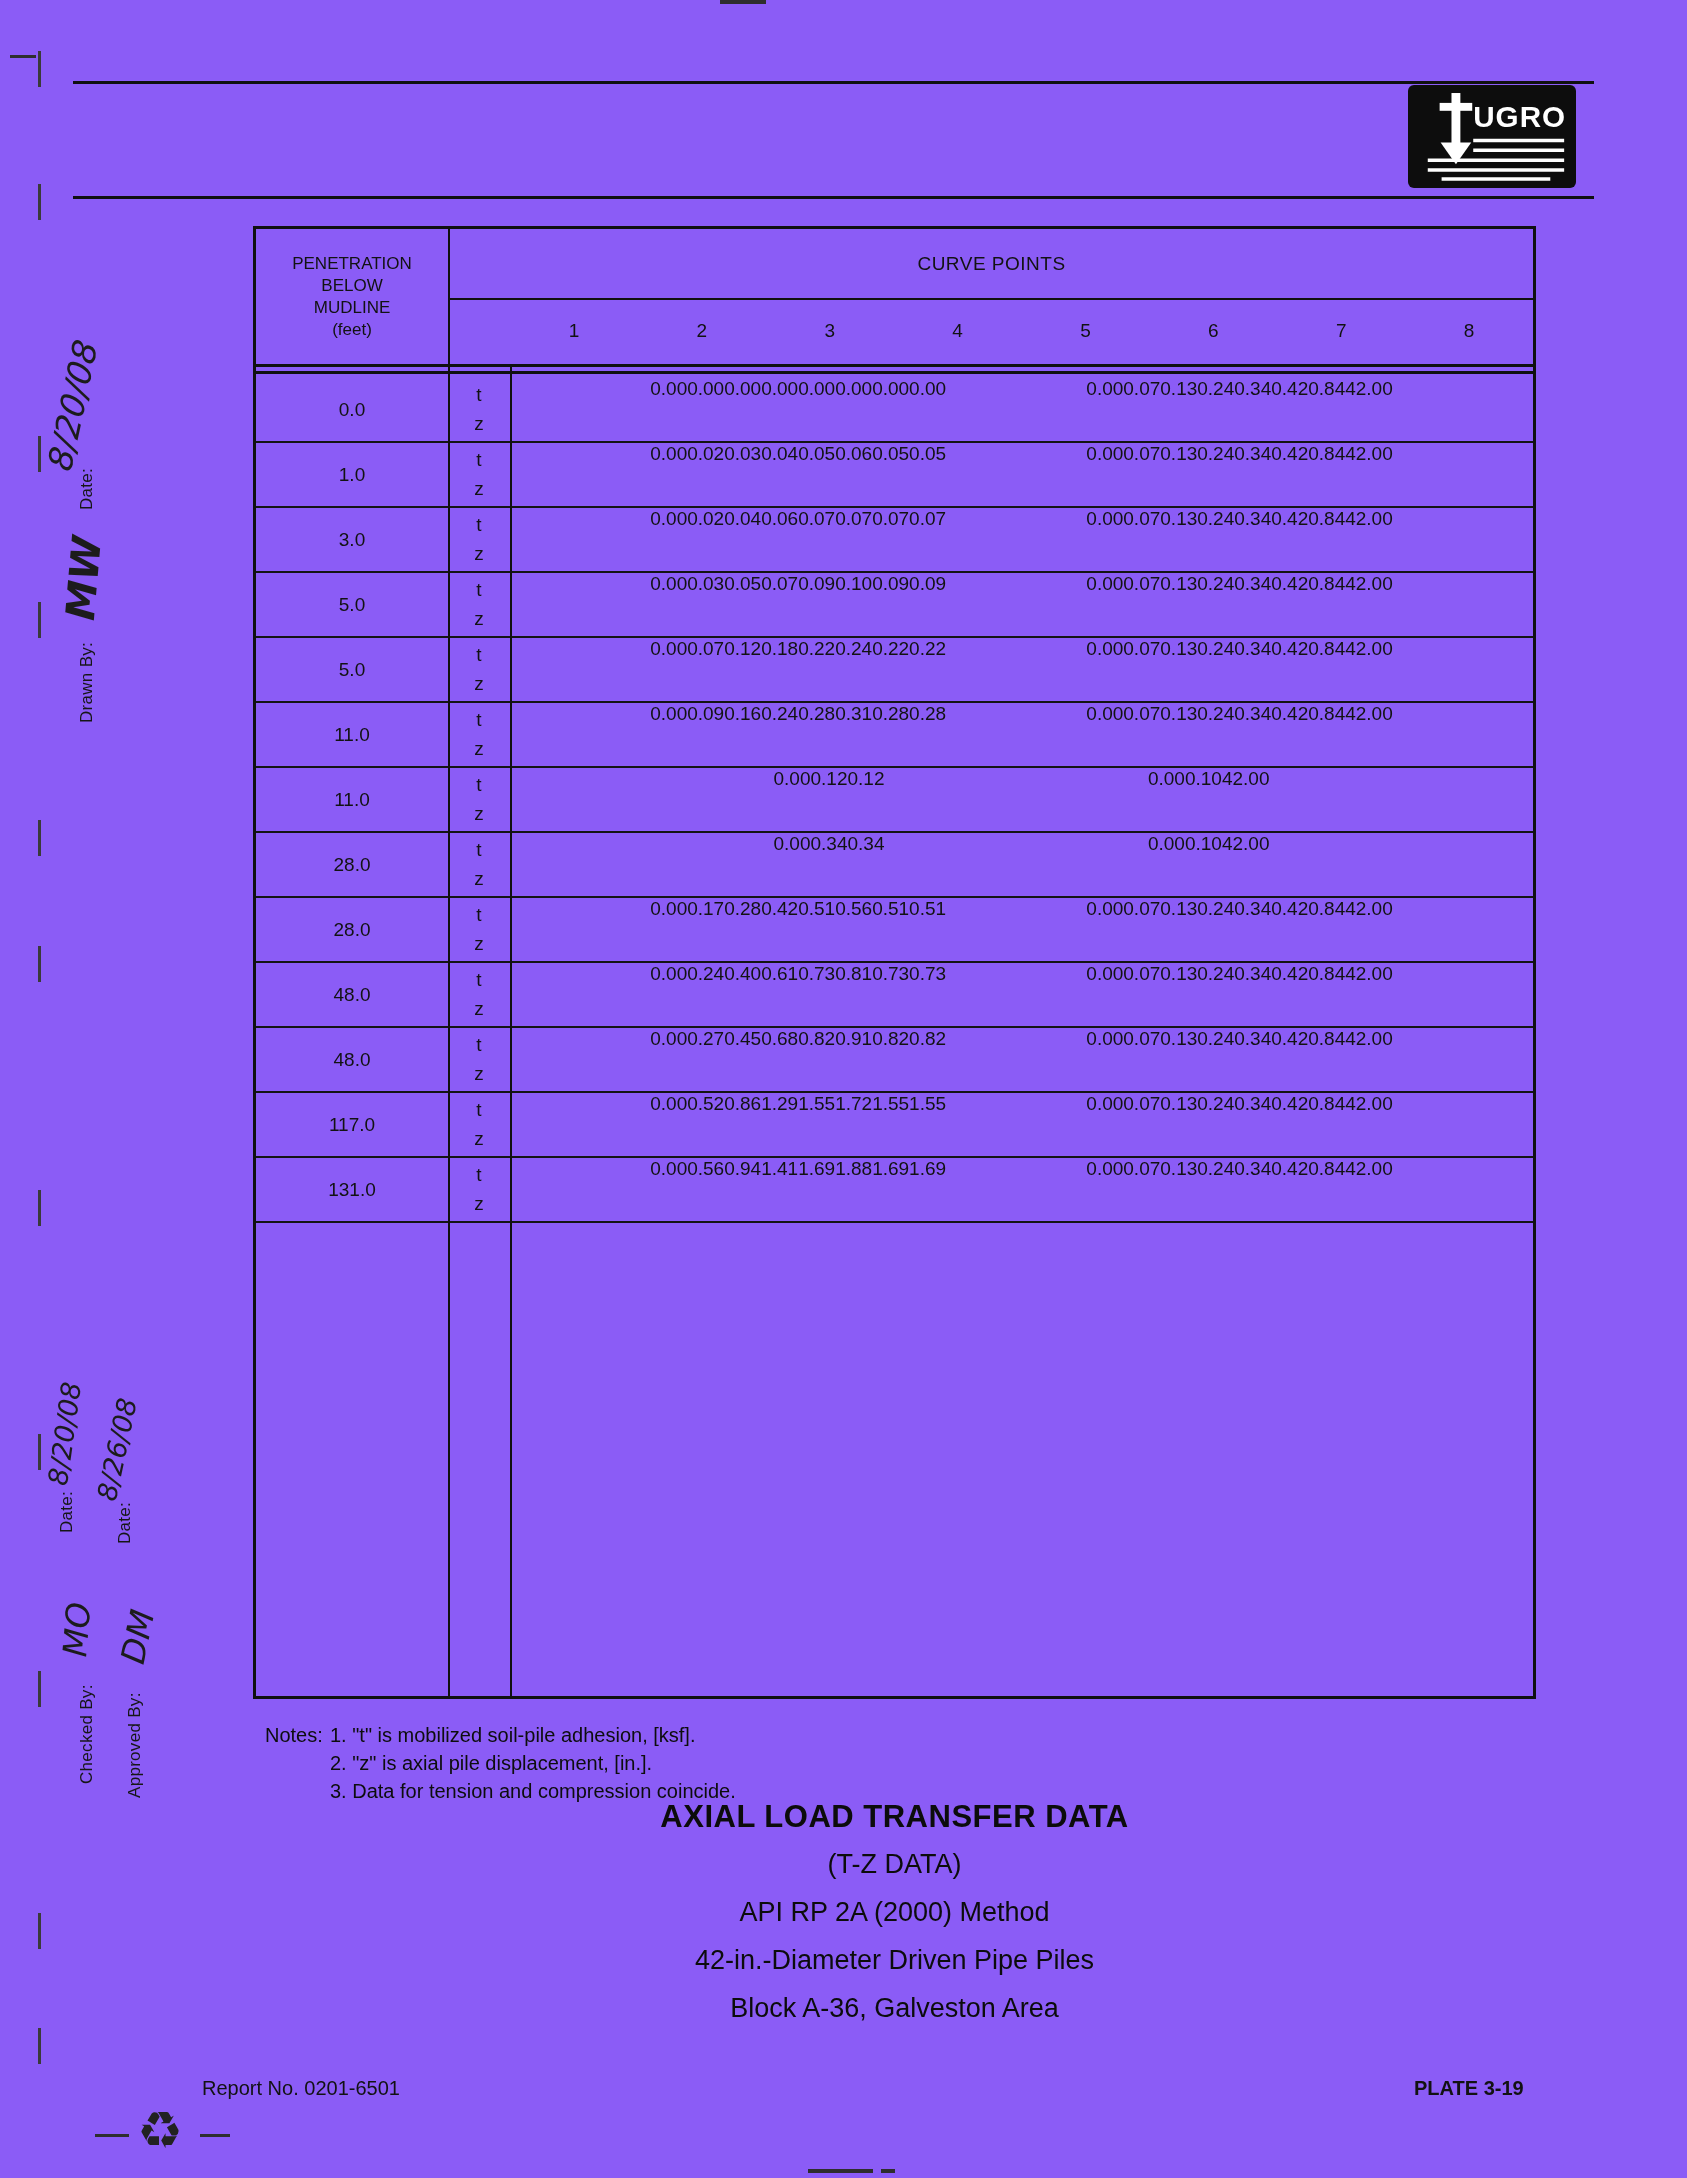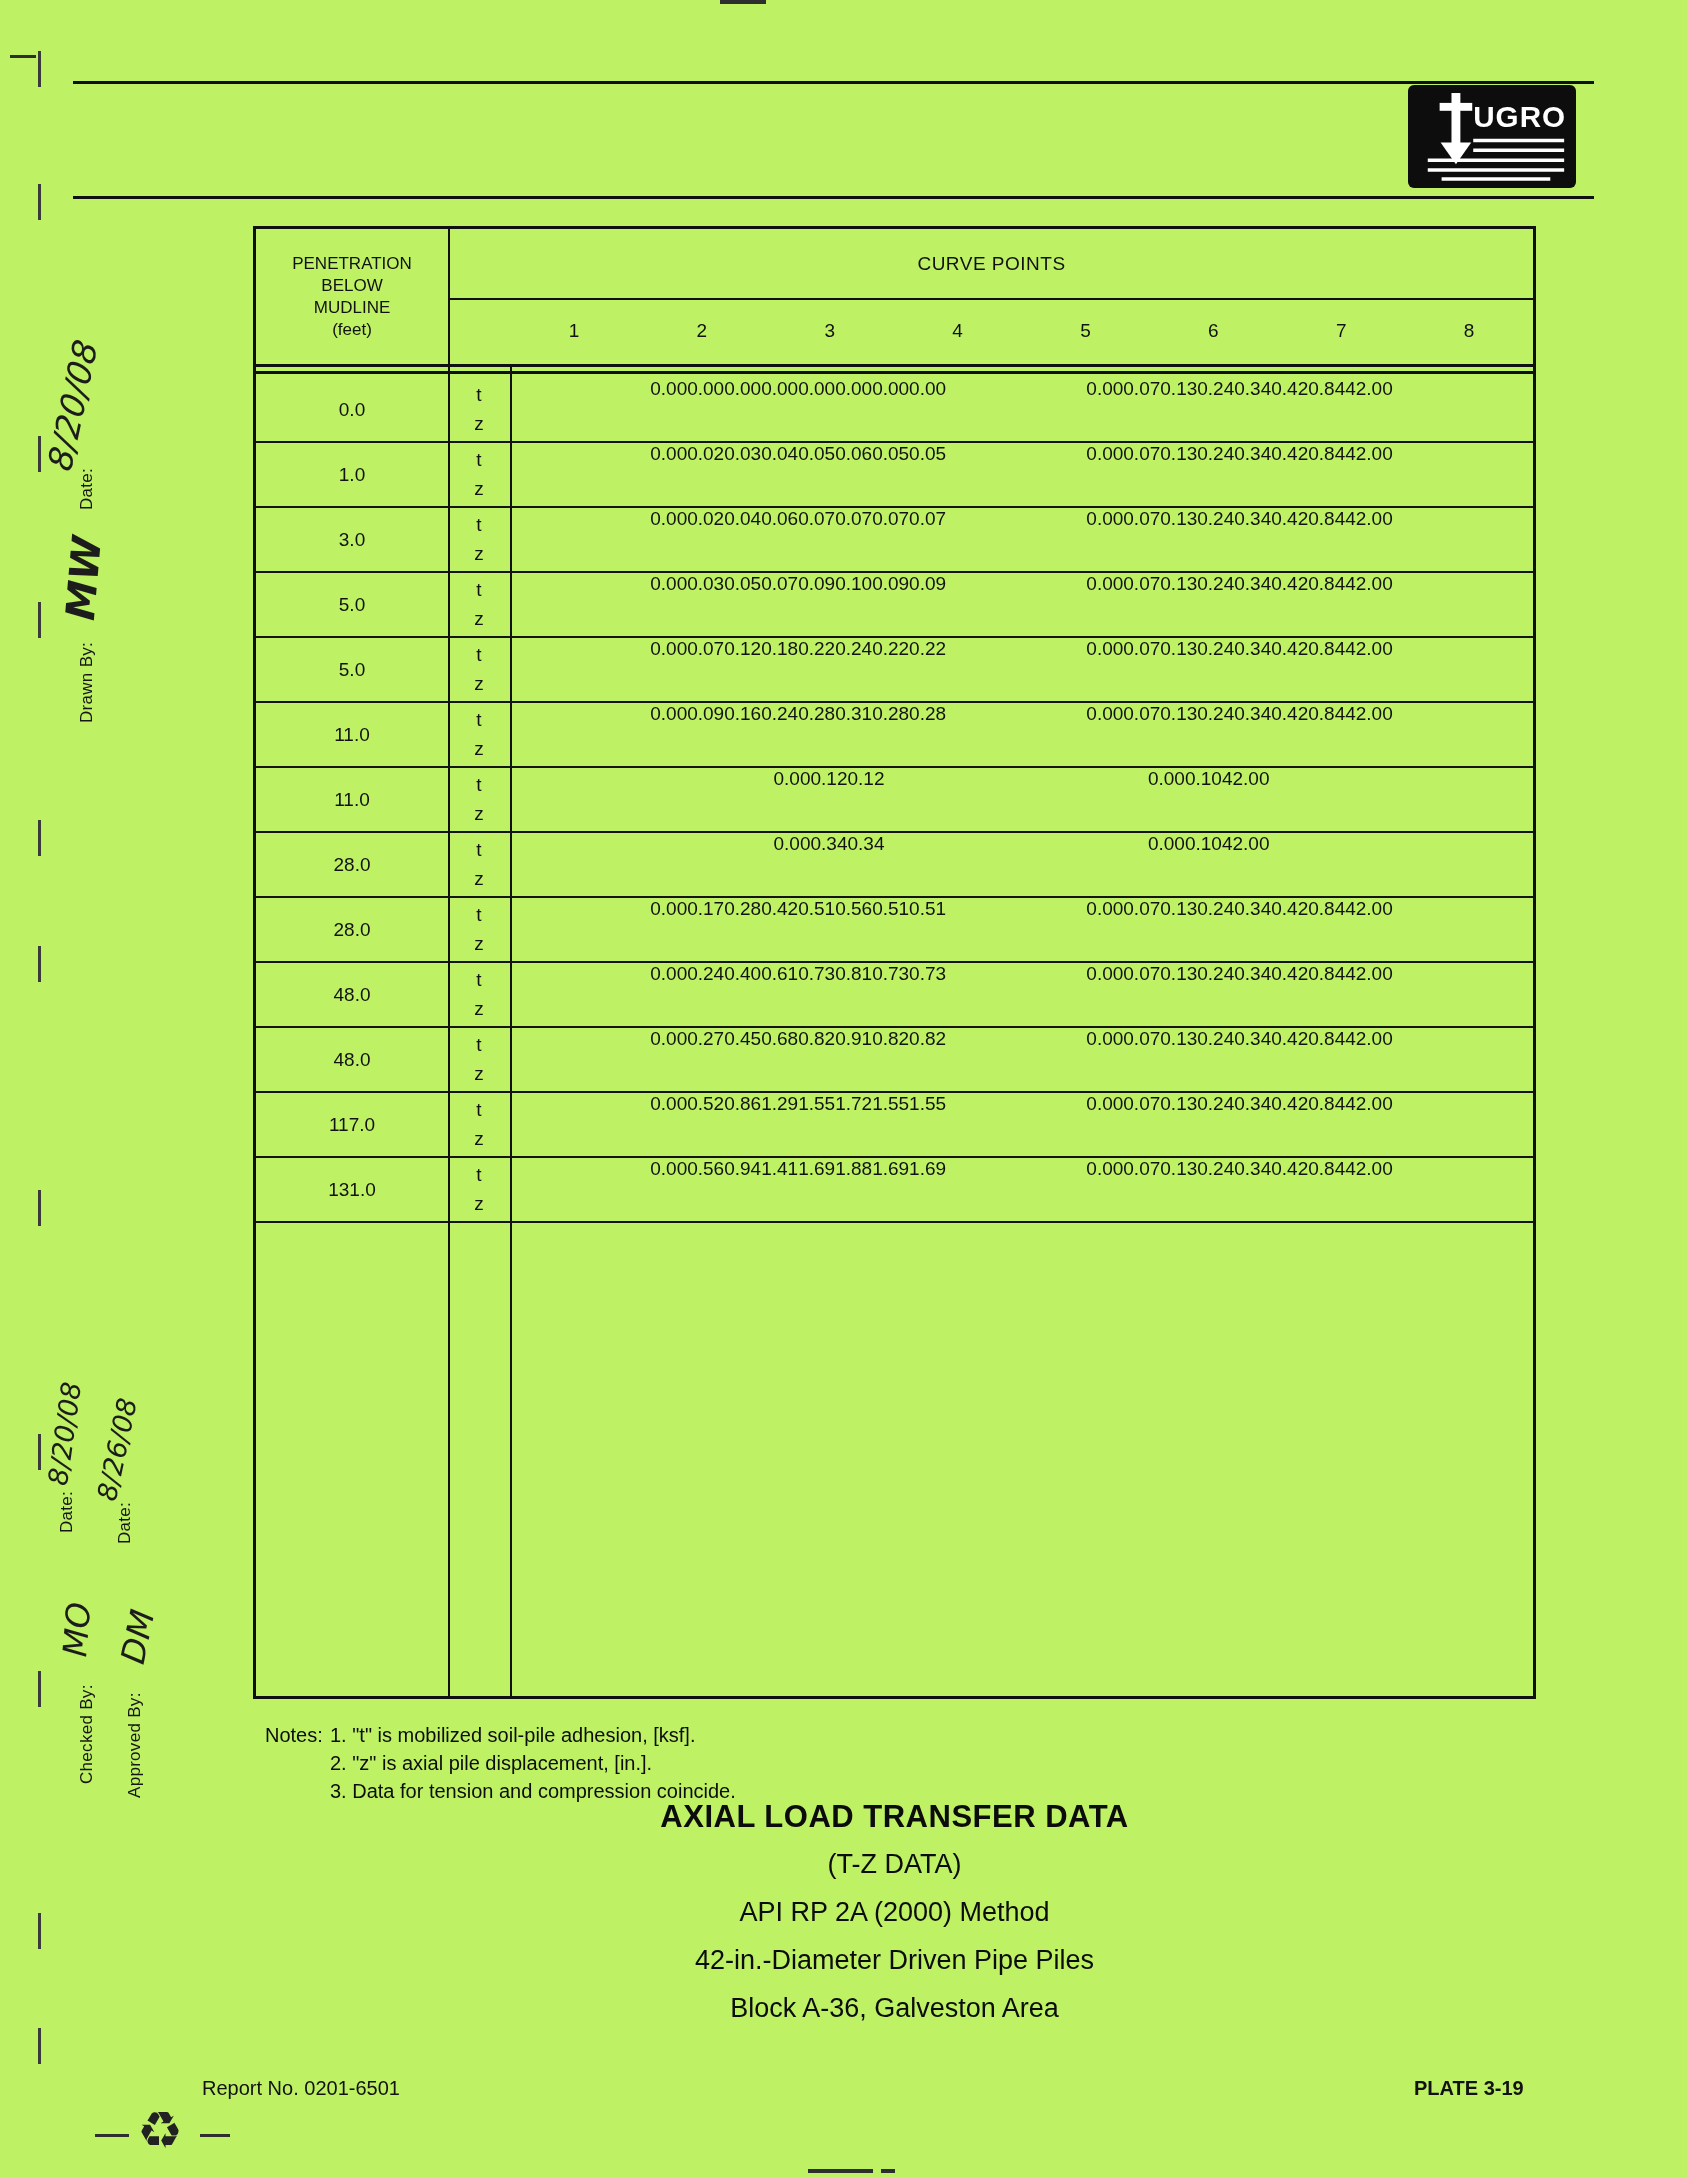--- a/index.html
+++ b/index.html
@@ -1,17 +1,17 @@
 <!DOCTYPE html>
 <html><head>
 <meta charset="utf-8">
 <style>
   html,body{margin:0;padding:0;background:#e8e8e6;}
   .page{
-    position:relative;width:1687px;height:2178px;background:#bef264;
+    position:relative;width:1687px;height:2178px;background:#8b5cf6;
     overflow:hidden;font-family:"Liberation Sans",sans-serif;color:#121212;
   }
   
   .artifact{position:absolute;background:#2e2e2e;}
   .edge-dash{position:absolute;left:38px;width:3px;height:36px;background:#3a3a3a;}
   
   .rule{position:absolute;background:#101010;height:3px;}
   #rule-top{left:73px;top:81px;width:1521px;}
   #rule-header{left:73px;top:196px;width:1521px;}
   .logo{position:absolute;left:1408px;top:85px;width:168px;height:103px;}

